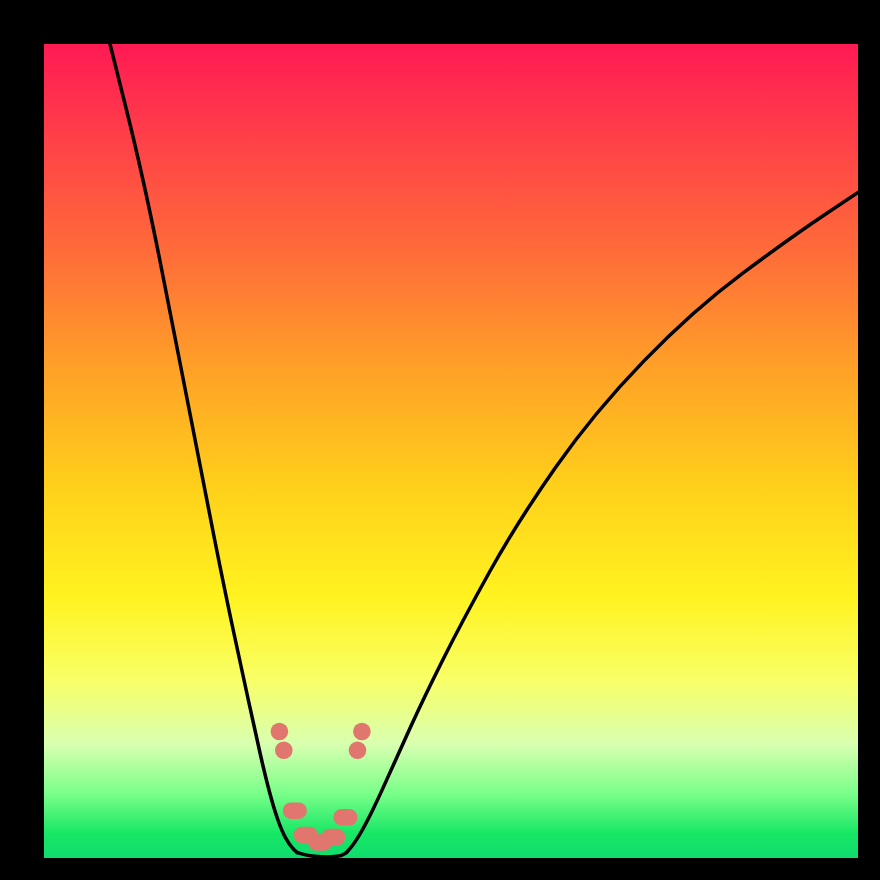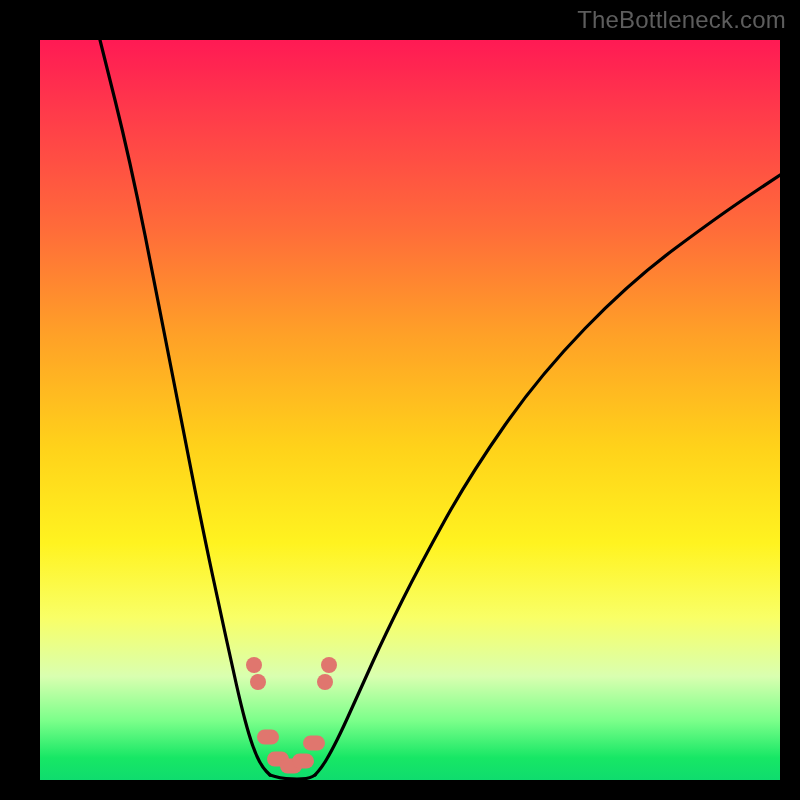--- a/index.html
+++ b/index.html
@@ -83,14 +83,13 @@
           <circle cx="289" cy="625" r="8" class="marker-round"></circle>
           <circle cx="285" cy="642" r="8" class="marker-round"></circle>
           <rect x="217" y="689.5" width="22" height="15" rx="7.5" class="marker-pill"></rect>
           <rect x="227" y="711.5" width="22" height="15" rx="7.5" class="marker-pill"></rect>
           <rect x="240" y="718.5" width="22" height="15" rx="7.5" class="marker-pill"></rect>
           <rect x="252" y="713.5" width="22" height="15" rx="7.5" class="marker-pill"></rect>
           <rect x="263" y="695.5" width="22" height="15" rx="7.5" class="marker-pill"></rect>
         </g>
     </svg>
   </div>
-  <div class="watermark">TheBottleneck.com</div>
 </div>
 
 </body></html>

